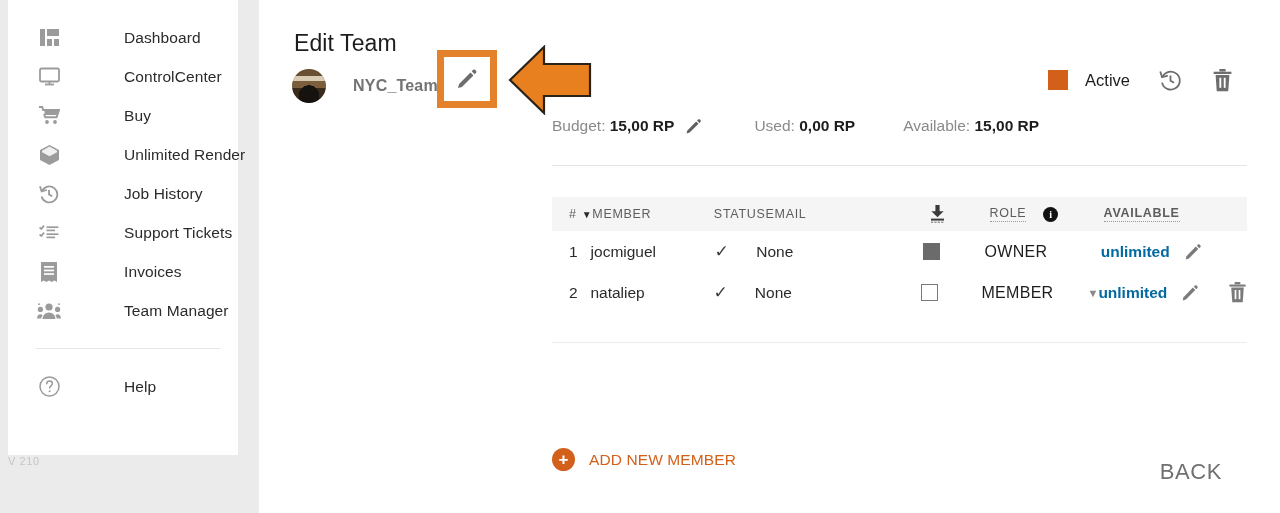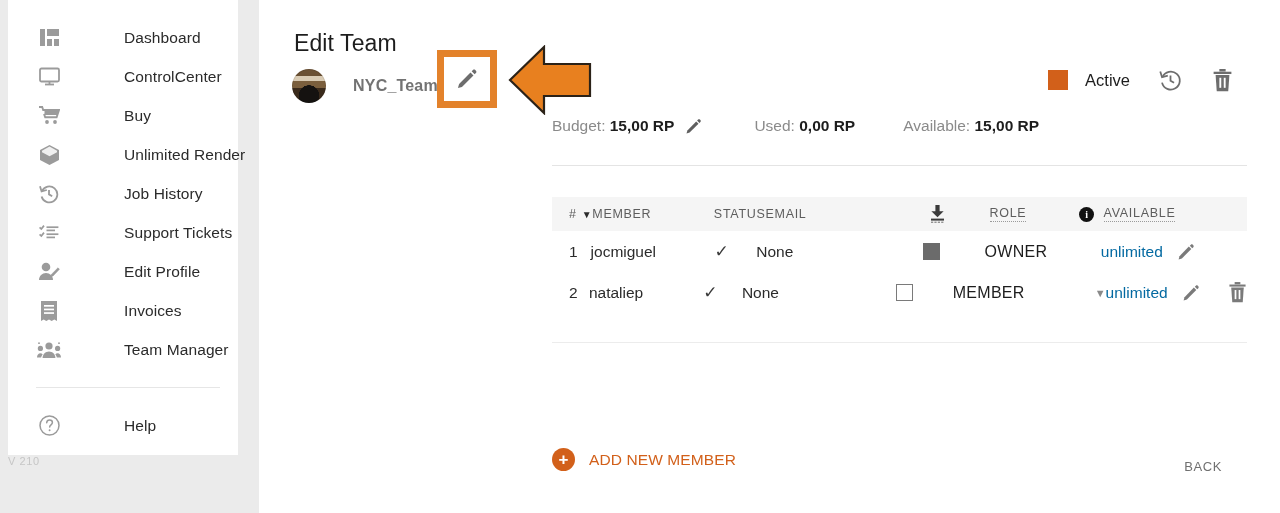--- a/index.html
+++ b/index.html
@@ -193,22 +193,22 @@
   .tbody-row {
     height: 41px;
     font-size: 15.5px;
     color: #2b2b2b;
   }
   .c-num     { width: 48px; padding-left: 17px; box-sizing: border-box; display:flex; align-items:center; }
   .c-member  { width: 178px; }
   .c-status  { width: 60px; display:flex; align-items:center; }
   .c-email   { width: 240px; }
   .c-dl      { width: 88px; display:flex; align-items:center; }
-  .c-role    { width: 167px; display:flex; align-items:center;gap:36px; }
-  .c-avail   { width: 150px; display:flex; align-items:flex-end; }
+  .c-role    { width: 167px; display:flex; align-items:center; }
+  .c-avail   { width: 150px; display:flex; align-items:flex-end;font-weight:bold; }
   .c-del     { width: 60px; display:flex; align-items:center; justify-content:flex-start; }
 
   .sort-caret { margin-left: 5px; font-size: 10px; color: #2b2b2b; }
   .dotted {
     border-bottom: 1px dotted #9a9a9a;
     padding-bottom: 1px;
   }
   .info-dot {
     display: inline-flex;
     align-items: center;
@@ -275,21 +275,21 @@
   #add-label {
     margin-left: 14px;
     font-size: 15.5px;
     font-weight: normal;
     letter-spacing: .1px;
   }
   #back-btn {
     position: absolute;
     right: 58px;
     top: 459px;
-    font-size: 13px;
+    font-size: 22px;
     color: #707070;
     letter-spacing: .6px;
     cursor: pointer;
   }
 
   
   #hl-box {
     position: absolute;
     left: 437px;
     top: 50px;
@@ -385,30 +385,20 @@
           <polyline points="0.6,10.4 2.3,12 5,8.6"></polyline>
           <line x1="7.5" y1="3.2" x2="19.4" y2="3.2"></line>
           <line x1="7.5" y1="6.4" x2="16" y2="6.4"></line>
           <line x1="7.5" y1="10.2" x2="19.4" y2="10.2"></line>
           <line x1="7.5" y1="13.4" x2="16" y2="13.4"></line>
         </svg>
       </span>
       <span class="nav-label">Support Tickets</span>
     </div>
 
-    <div class="nav-item">
-      <span class="nav-ico">
-        <svg width="22" height="19" viewBox="0 0 22 19" fill="currentColor">
-          <circle cx="8" cy="5" r="4.3"></circle>
-          <path d="M1 18c0-4.1 3.2-7 7-7s7 2.9 7 7z"></path>
-          <path d="M21.4 7.2 20 5.8l-6.6 6.6-.6 2.2 2.2-.6z" stroke="currentColor" stroke-width=".6"></path>
-        </svg>
-      </span>
-      <span class="nav-label">Edit Profile</span>
-    </div>
 
     <div class="nav-item">
       <span class="nav-ico">
         <svg width="16" height="20" viewBox="0 0 16 20" fill="currentColor">
           <path d="M0 0h16v20l-2.7-1.6L10.7 20 8 18.4 5.3 20 2.7 18.4 0 20z"></path>
           <g fill="#ffffff">
             <rect x="3" y="4" width="10" height="1.7"></rect>
             <rect x="3" y="7.6" width="10" height="1.7"></rect>
             <rect x="3" y="11.2" width="10" height="1.7"></rect>
           </g>

